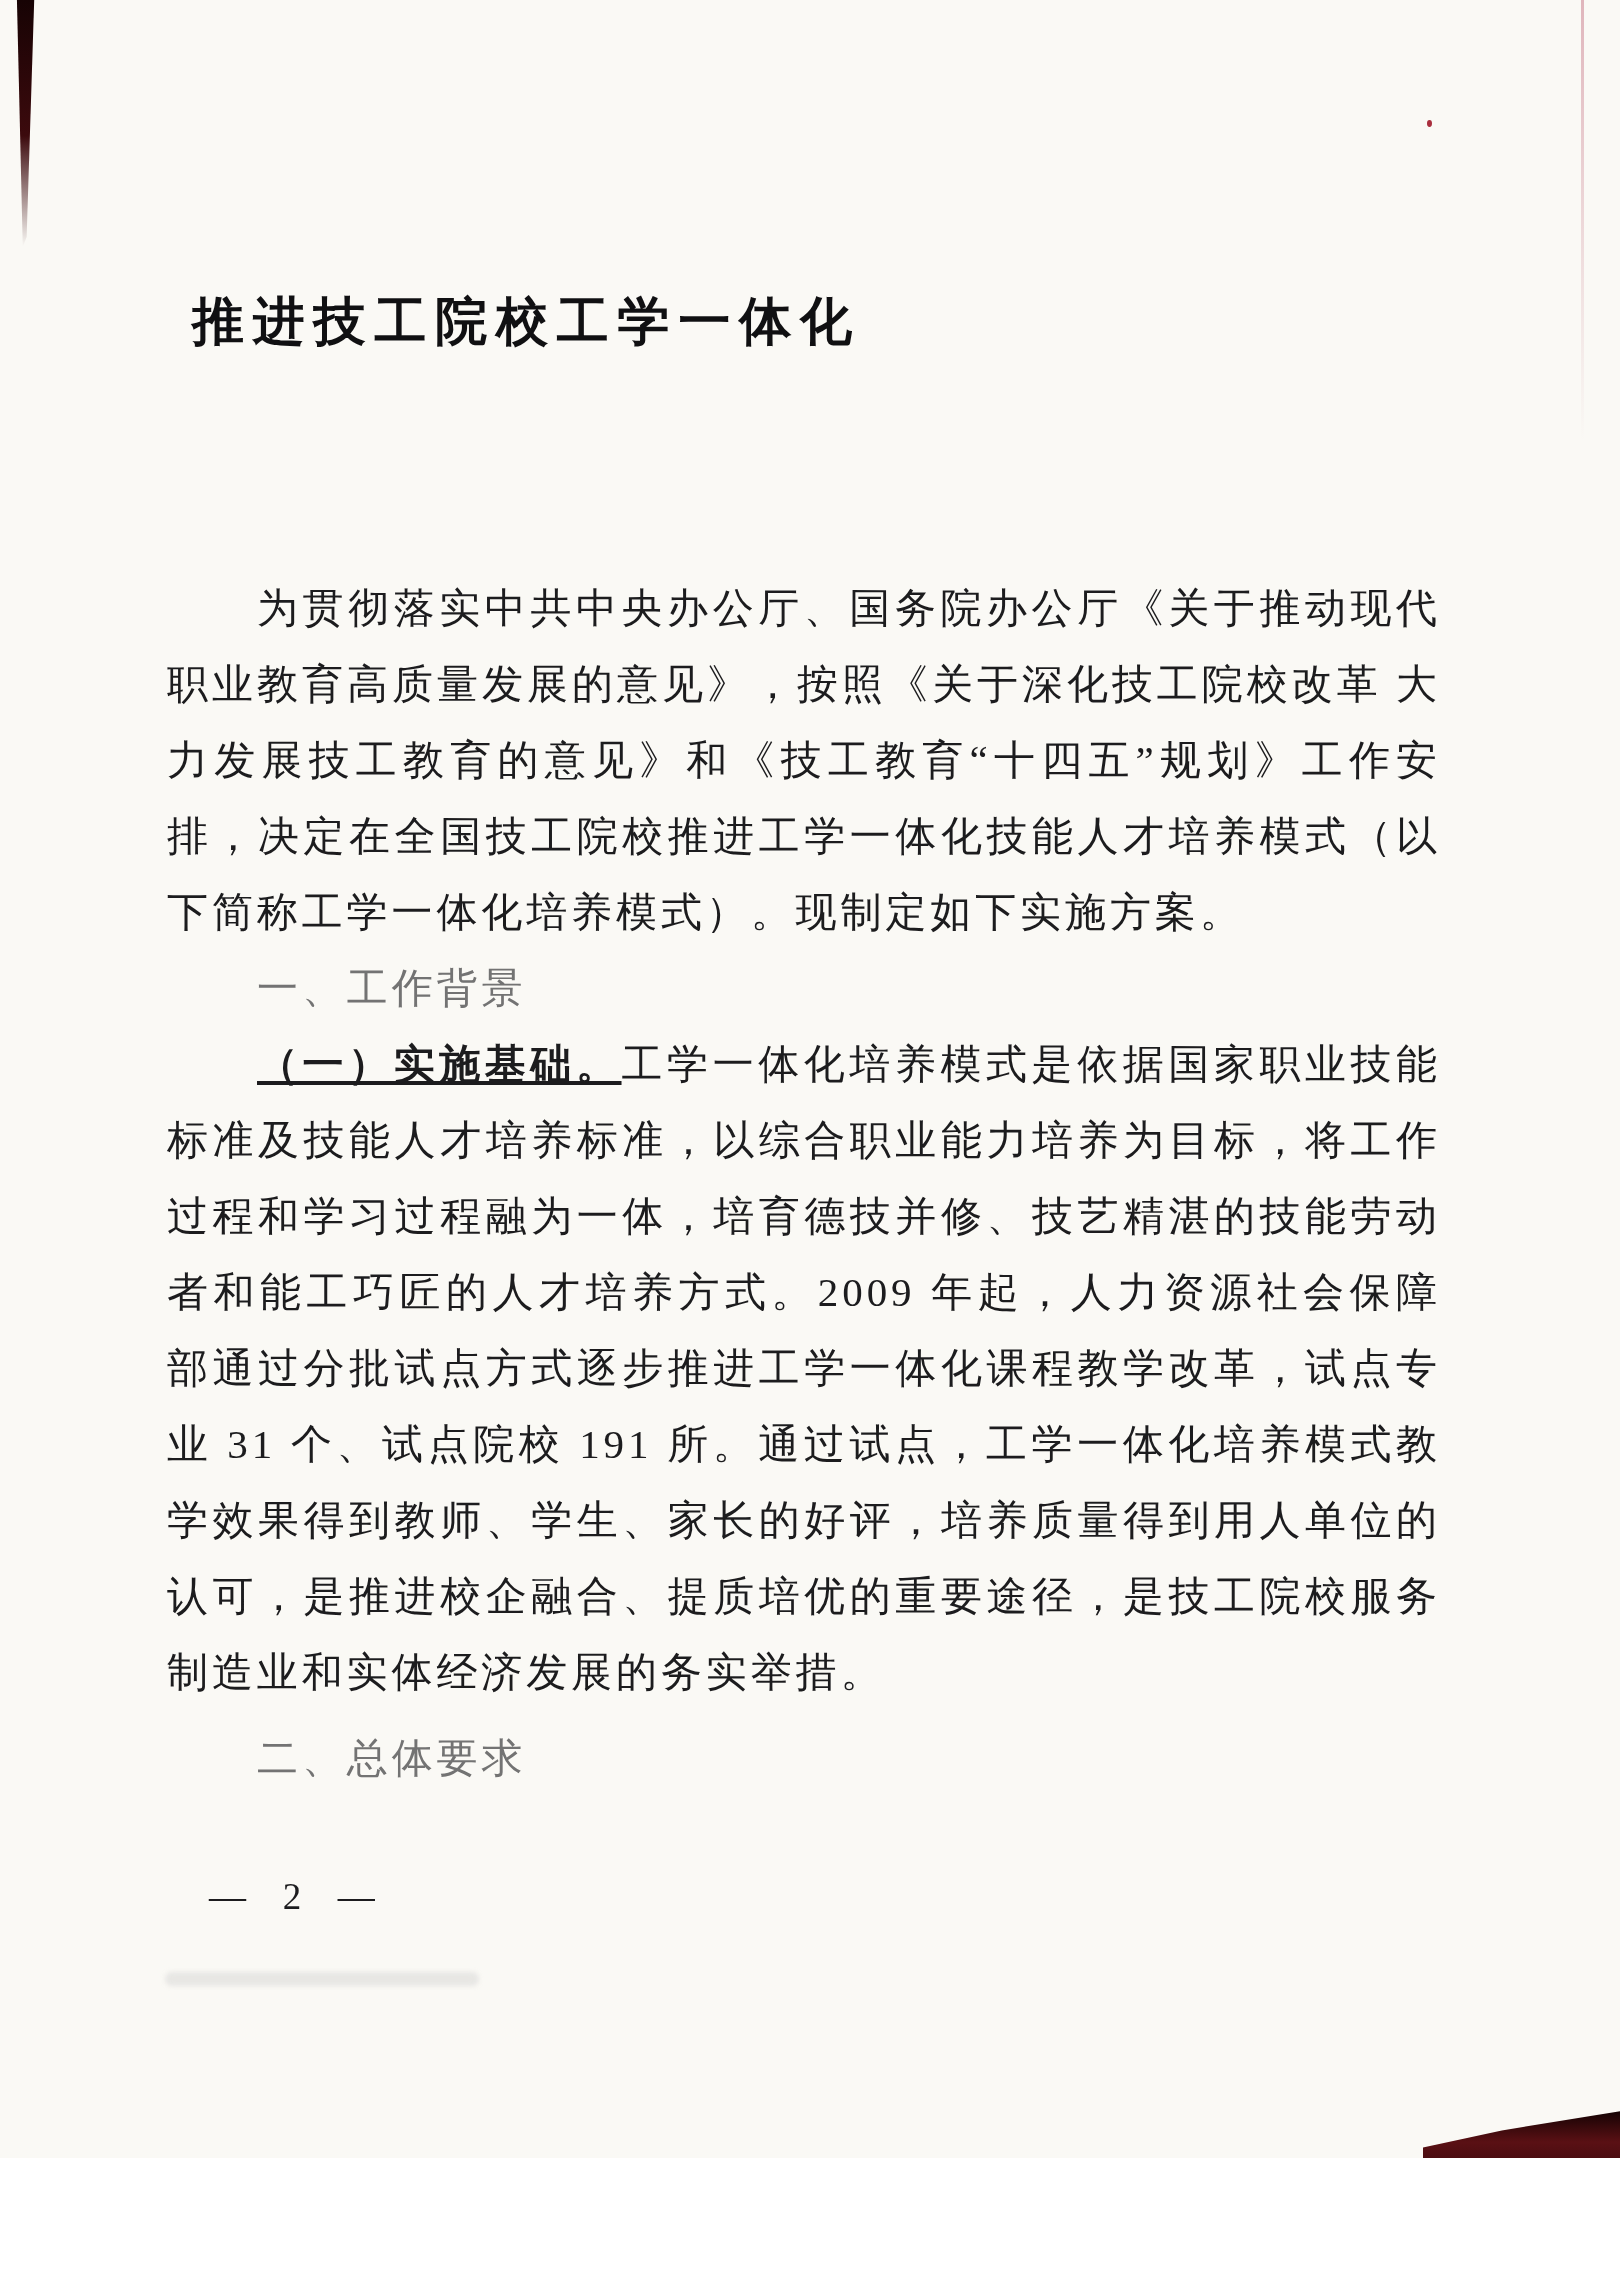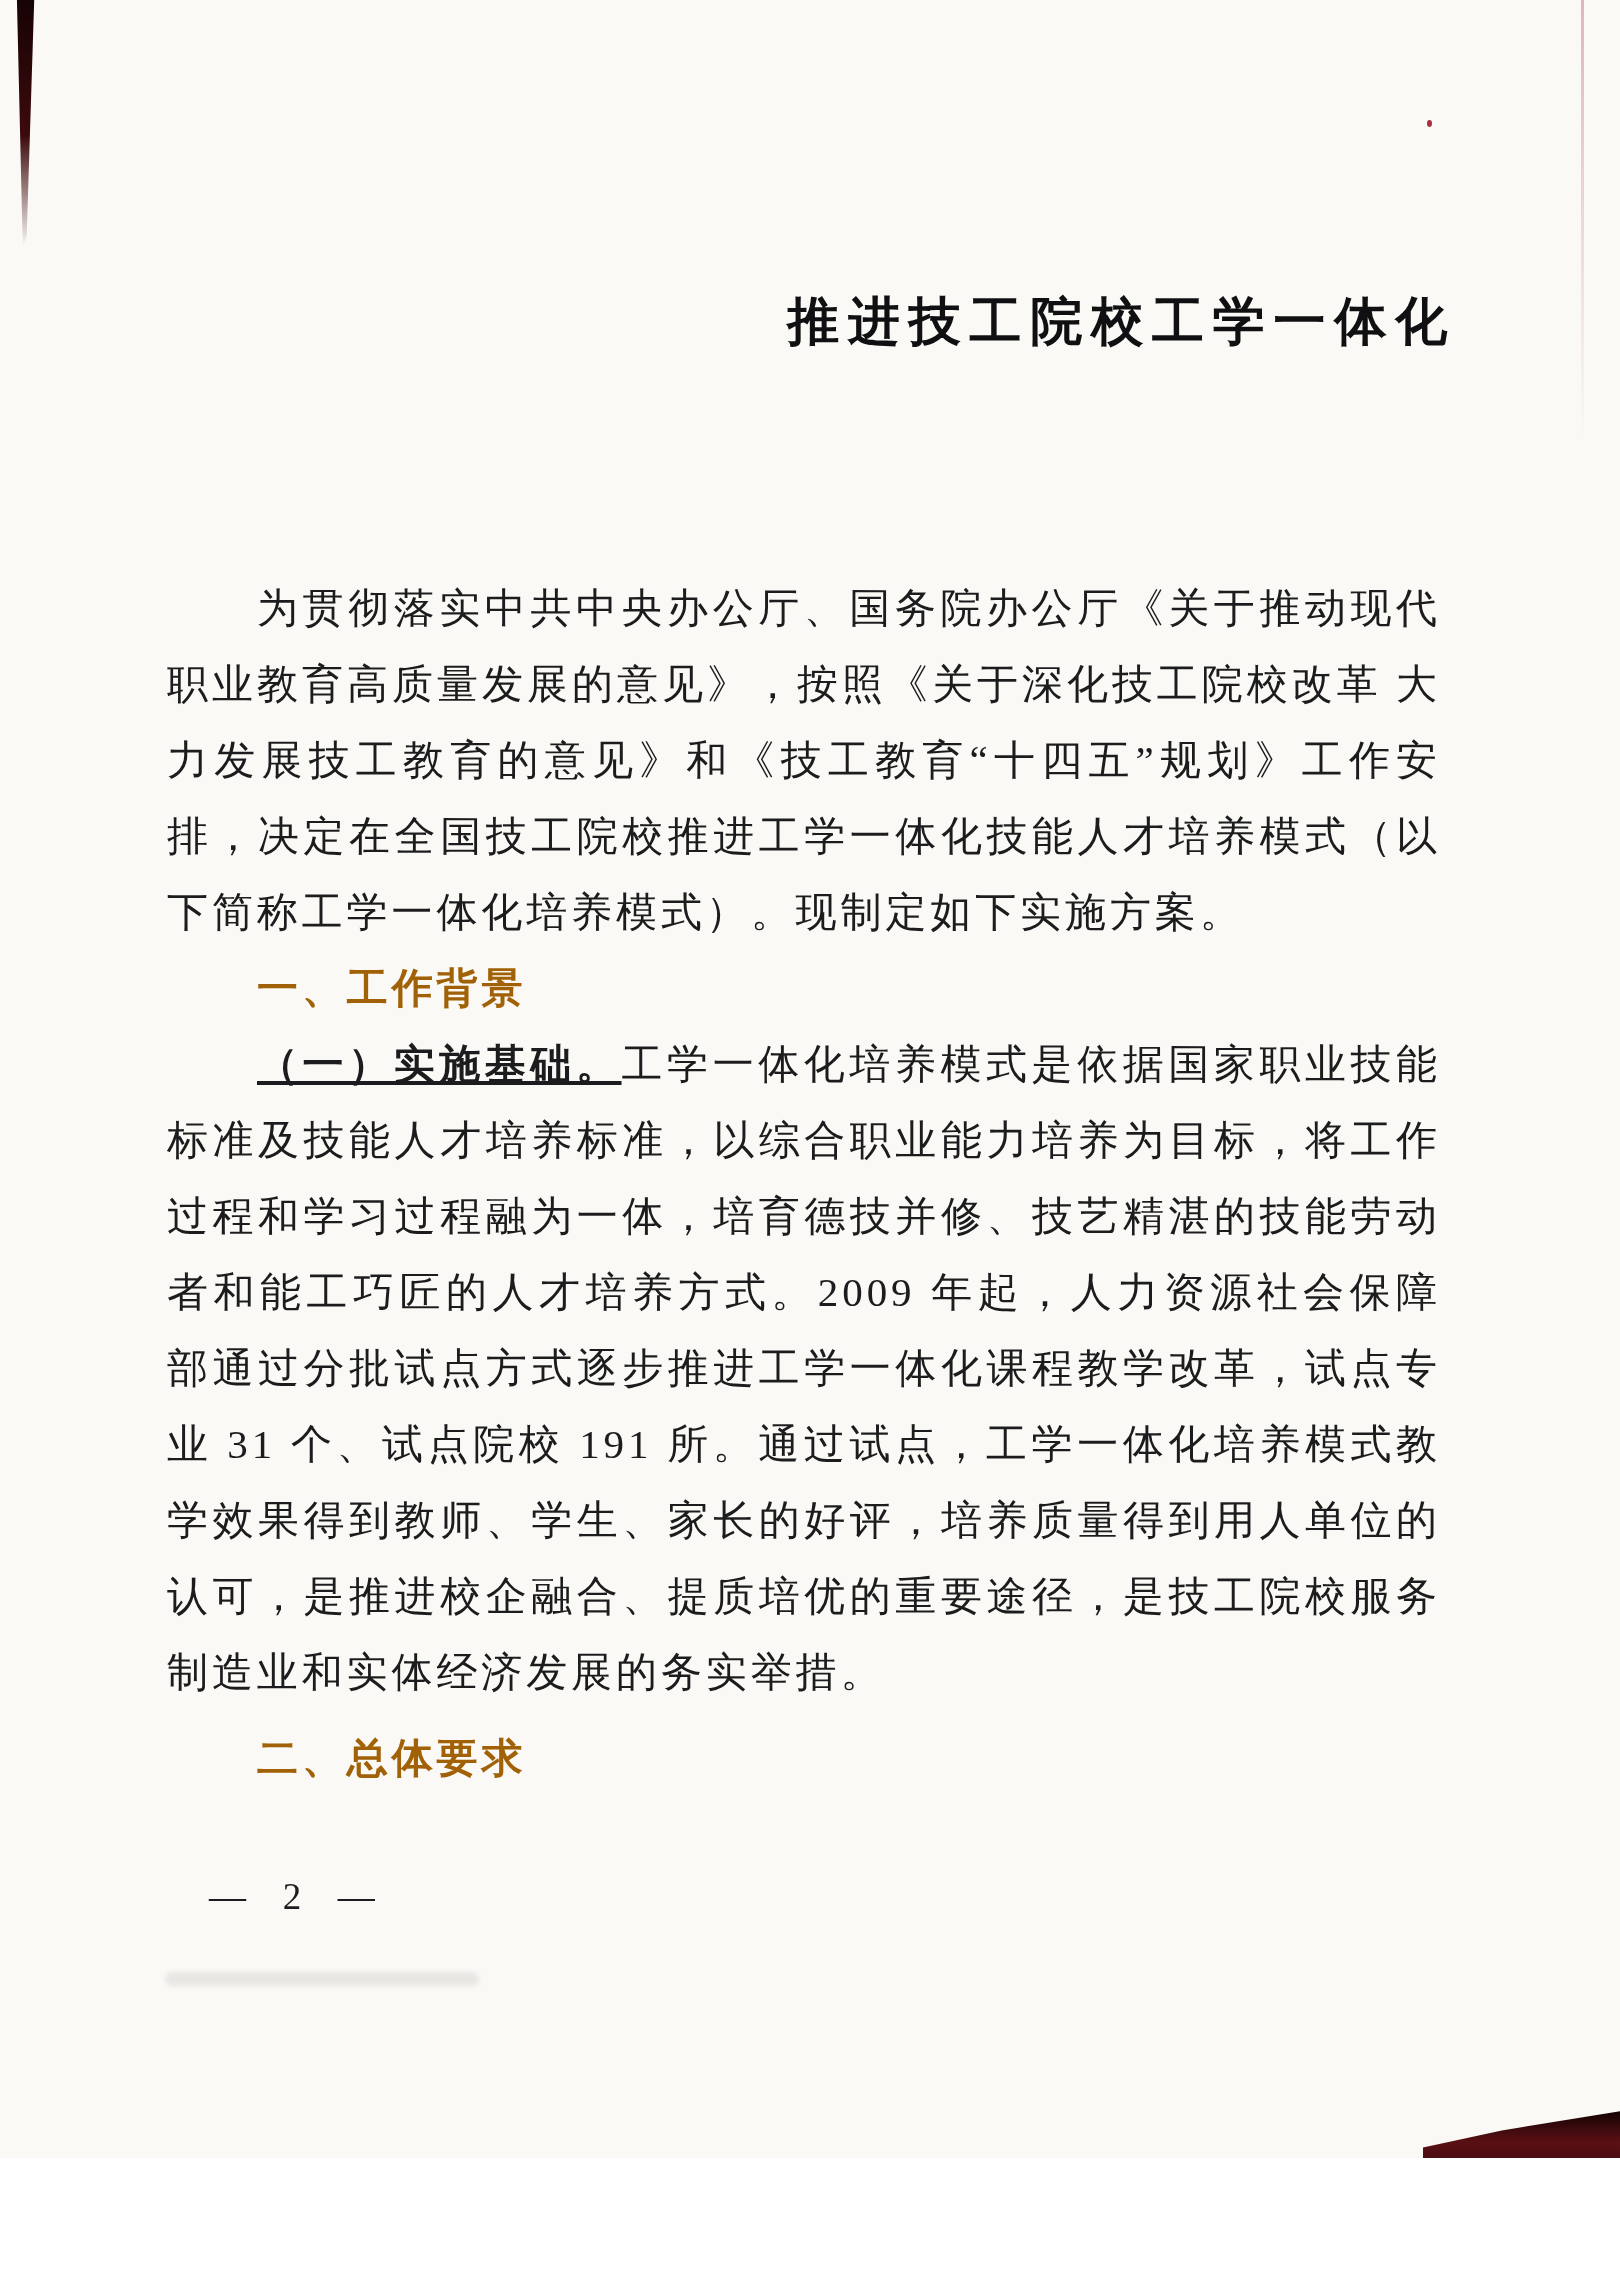--- a/index.html
+++ b/index.html
@@ -56,23 +56,23 @@
     position: absolute;
     left: 165px; top: 1972px;
     width: 314px; height: 13.7px;
     border-radius: 7.8px;
     background: rgba(150,150,156,0.18);
     filter: blur(2.9px);
   }
   
   #title-block {
     position: absolute;
-    left: 182px; top: 265px;
+    left: 192px; top: 265px;
     width: 1274px;
-    text-align: right;
+    text-align: left;
     color: #101012;
   }
   .title-line {
     font-size: 52px;
     font-weight: bold;
     letter-spacing: 8.8px;
     line-height: 113px;
     white-space: nowrap;
   }
   #document-body {
@@ -87,22 +87,22 @@
     line-height: 76px;
     letter-spacing: 3.9px;
     text-indent: 90px;
   }
   #document-body p.body {
     text-align: justify;
     font-family: "Liberation Serif", "DejaVu Serif", serif;
   }
   #document-body p.heading {
     font-family: "Liberation Sans", "DejaVu Sans", sans-serif;
-    font-weight: bold;
-    color: #a16207;
+    font-weight: normal;
+    color: #737373;
   }
   #document-body p .lead {
     font-weight: bold;
     text-decoration: underline;
   }
   
   #document-body > :nth-child(4) { margin-top: 9.8px; }
   #document-body > :nth-child(5) { margin-top: 23.5px; }
   #footer-pagenum {
     position: absolute;

